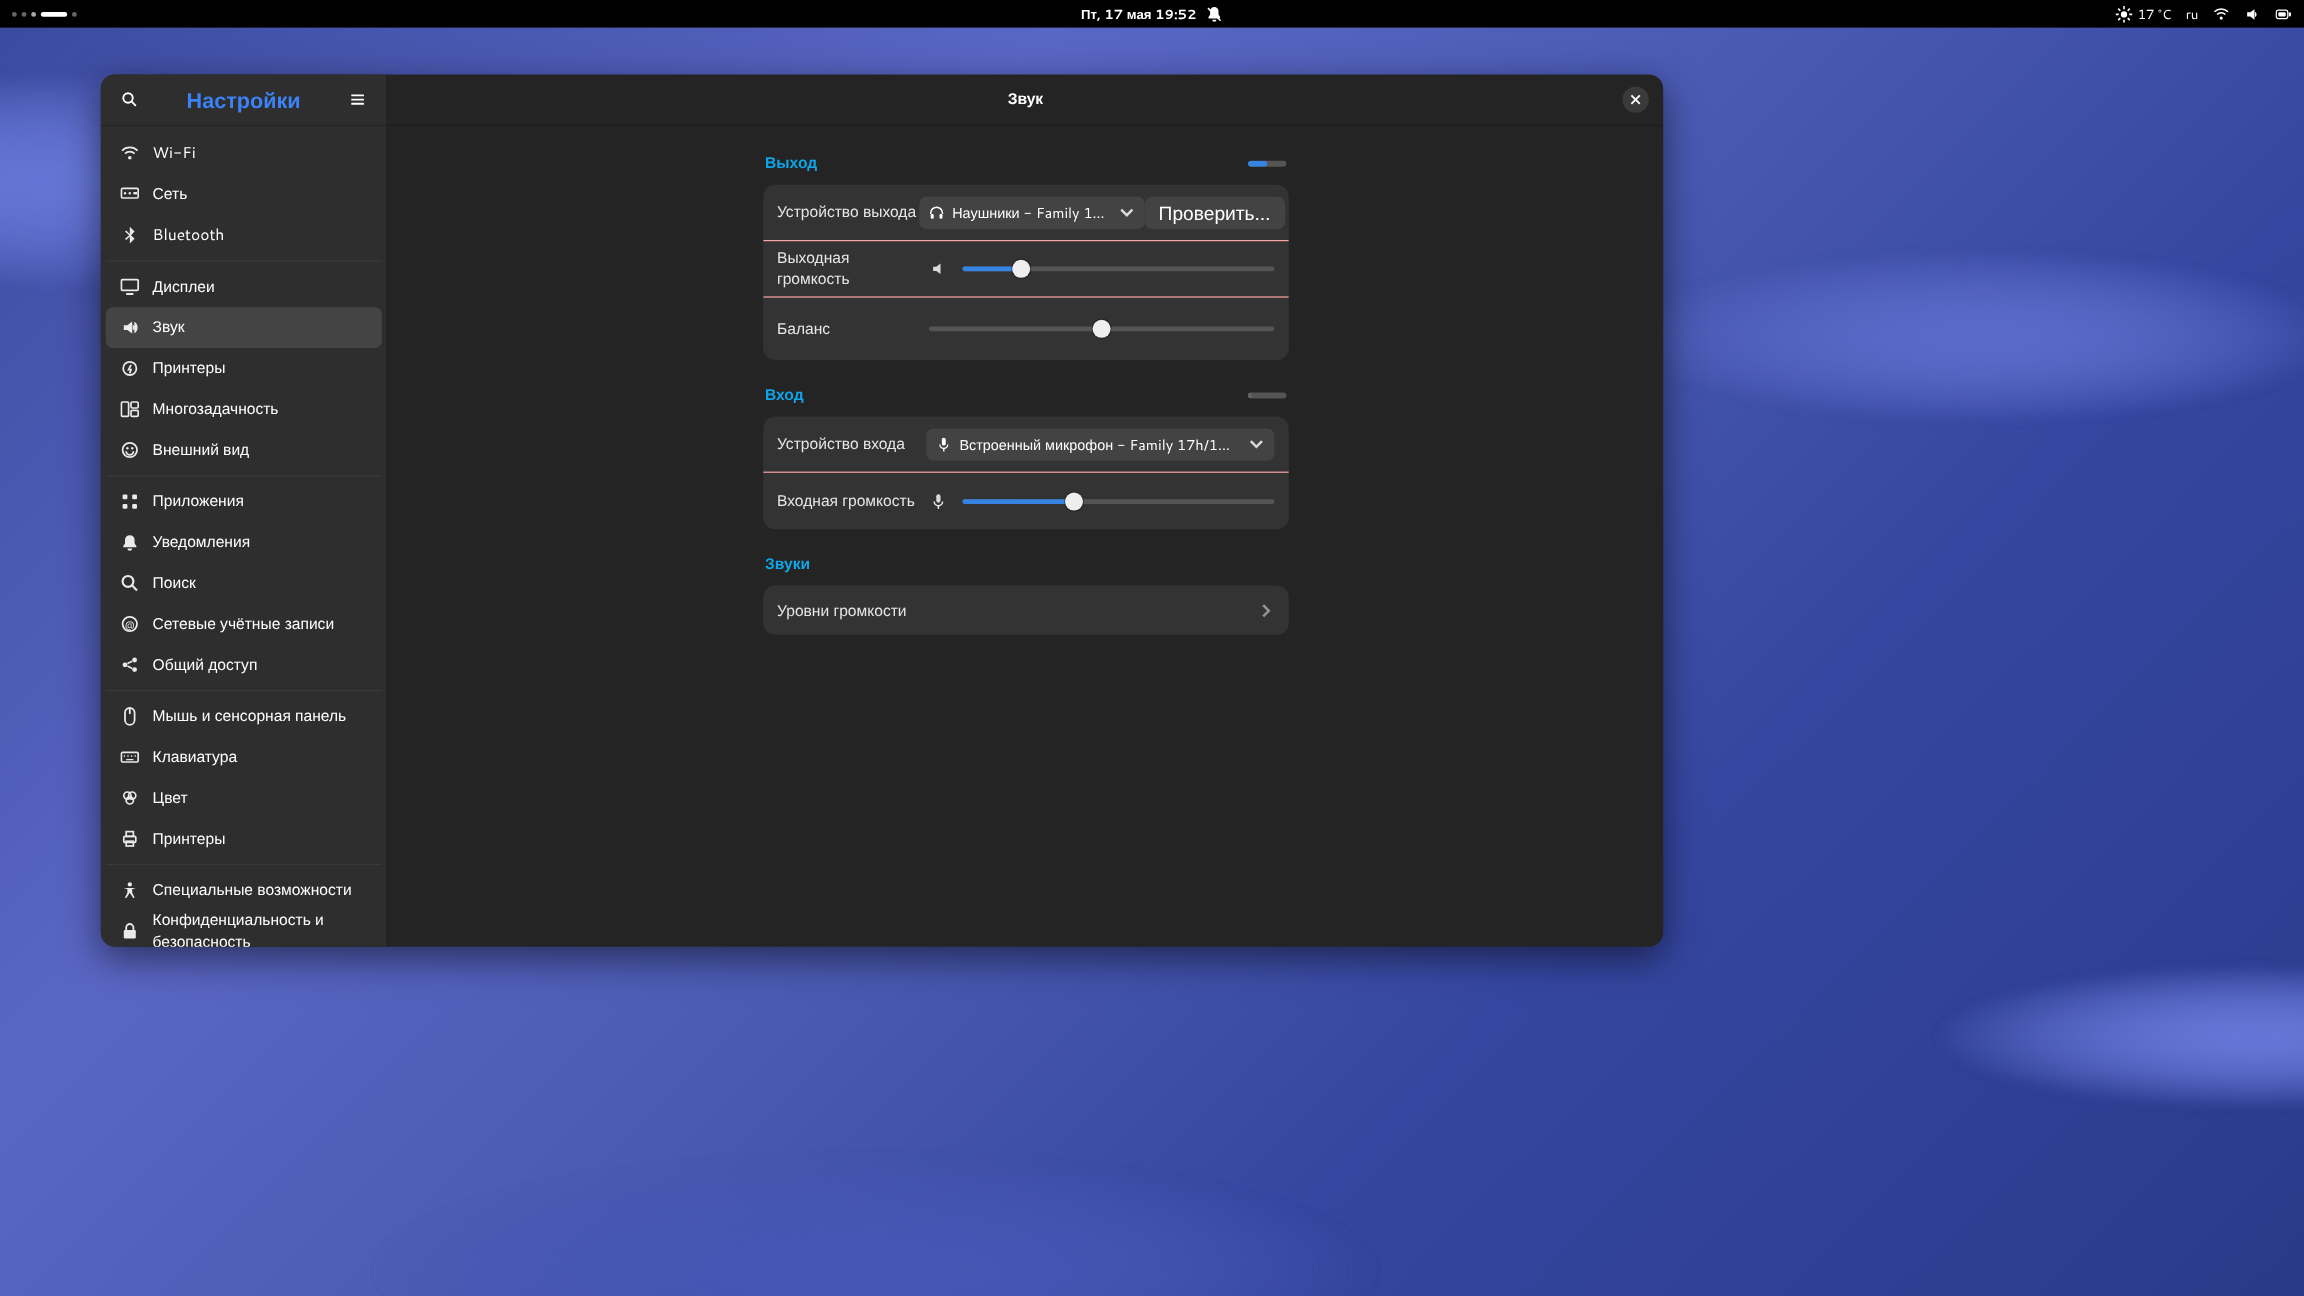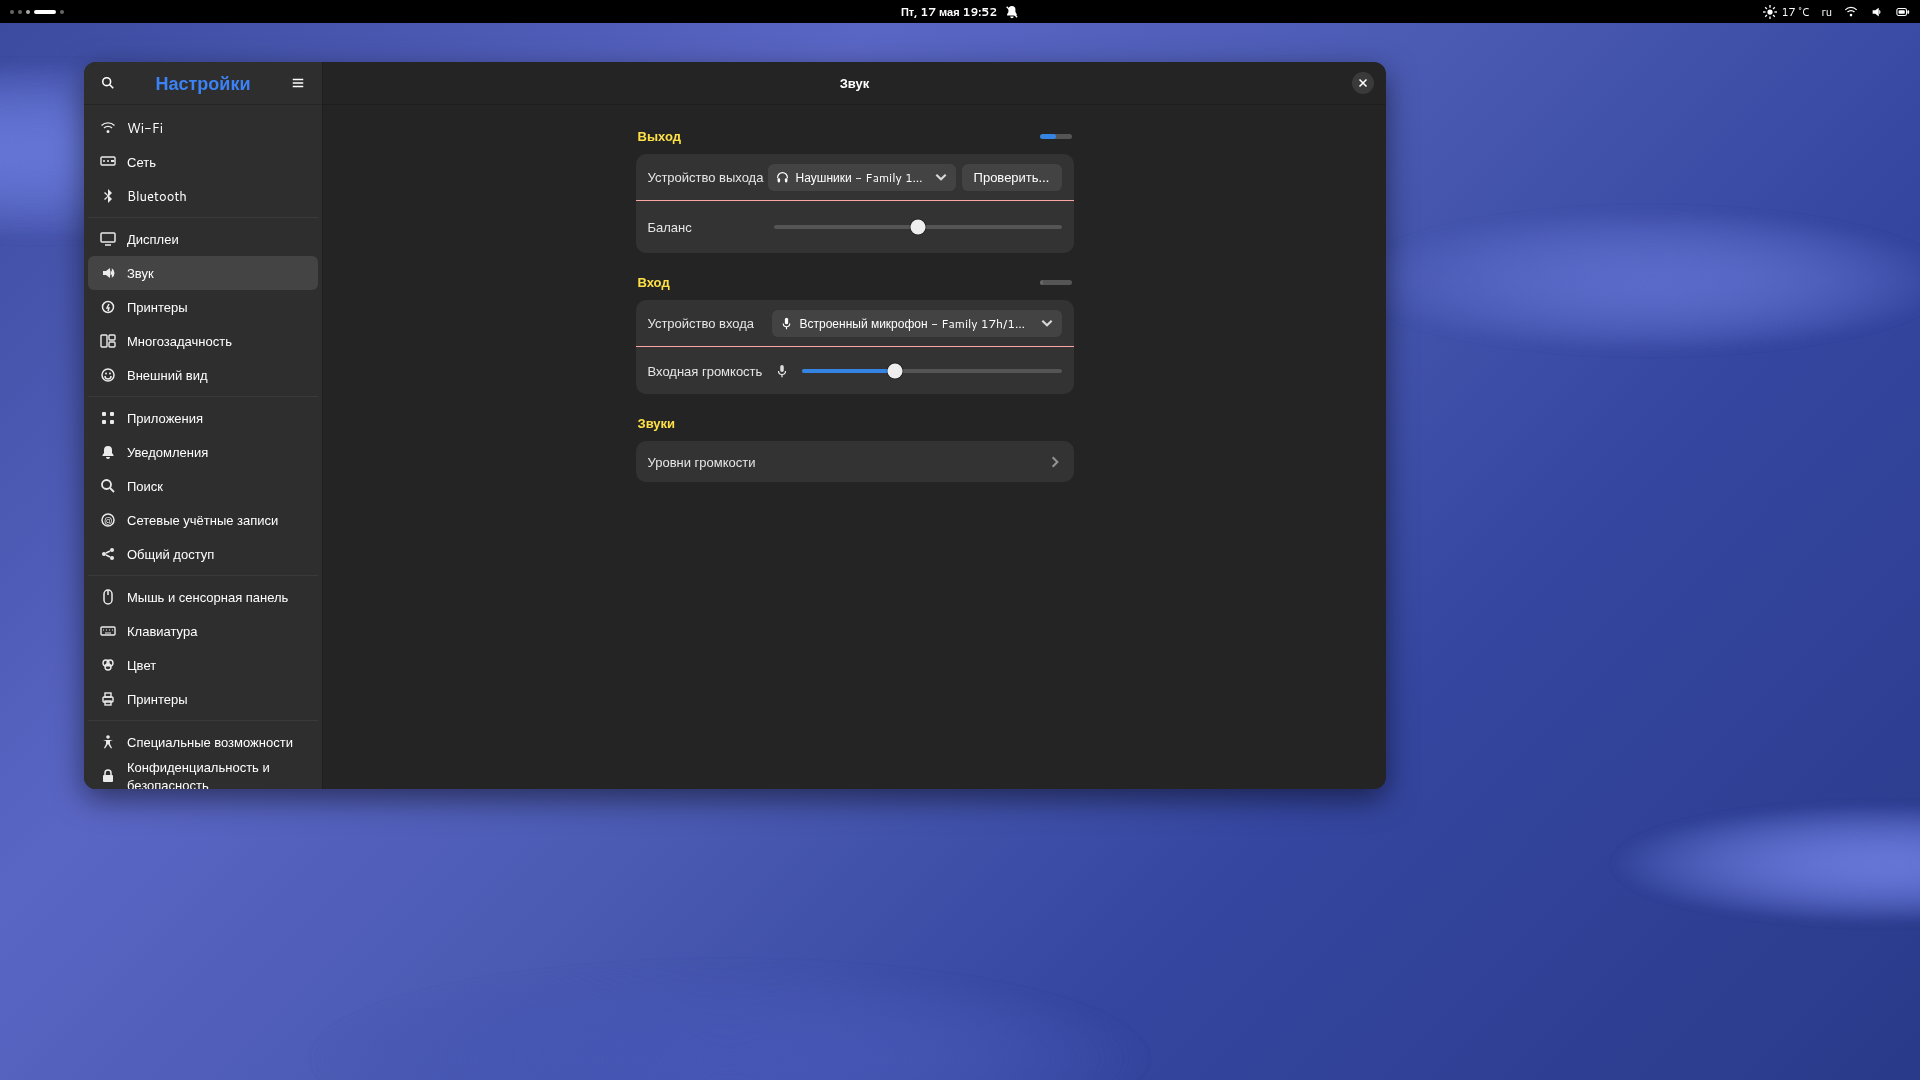--- a/index.html
+++ b/index.html
@@ -77,21 +77,21 @@
 .closebtn {
   width: 22px; height: 22px; border-radius: 11px; background: #3a3a3a; border: none;
   color: #fff; cursor: pointer; display: flex; align-items: center; justify-content: center;
   position: absolute; right: 12px;
 }
 .content-body { flex: 1; overflow-y: auto; display: flex; justify-content: center; padding: 22px 0; }
 .content-inner { width: 438px; }
 
 .section { margin-bottom: 20px; }
 .section-head { display: flex; align-items: center; justify-content: space-between; margin-bottom: 9px; padding: 0 2px;}
-.section-label { color: #fde047; font-weight: 700; font-size: 13px; }
+.section-label { color: #0ea5e9; font-weight: 700; font-size: 13px; }
 .level-mini {
   width: 32px; height: 5px; border-radius: 3px; background: #555; position: relative; overflow: hidden;
 }
 .level-mini .fill { position: absolute; left: 0; top: 0; bottom: 0; background: #3584e4; border-radius: 3px; }
 
 .card { background: #333333; border-radius: 10px; overflow: hidden; }
 .row {
   display: flex; align-items: center; height: 47px; padding: 0 12px;
   border-bottom: 1px solid #fca5a5;
 }
@@ -101,21 +101,21 @@
 
 .selectbtn {
   display: flex; align-items: center; height: 27px; background: #434343; border-radius: 6px;
   color: #fff; font-size: 12px; border: none; cursor: pointer; padding: 0 8px; gap: 7px;
 }
 .selectbtn .txt { white-space: nowrap; overflow: hidden; text-overflow: ellipsis; flex: 1; text-align: left; }
 .dev-icon svg { width: 13px; height: 13px; fill: currentColor; }
 .dropdown-icon { opacity: .8; }
 .btn {
   height: 27px; padding: 0 12px; background: #434343; border: none; border-radius: 6px;
-  color: #fff; font-size: 13px; cursor: pointer; }
+  color: #fff; font-size: 16px; cursor: pointer; }
 
 .slider-wrap { display: flex; align-items: center; gap: 12px; flex: 1; margin-left: 8px; }
 .slider-icon { color: #eee; opacity: .9; width: 16px; }
 .slider {
   flex: 1; height: 16px; display: flex; align-items: center; position: relative; cursor: pointer;
 }
 .slider .track {
   height: 4px; width: 100%; background: #555; border-radius: 2px; position: relative;
 }
 .slider .track .fill {
@@ -408,20 +408,36 @@
                 <span class="txt">Наушники - Family 17h/19…</span>
                 <span class="icon dropdown-icon">
                     <svg viewBox="0 0 12 12" width="10" height="10">
                       <path d="M2 4l4 4 4-4" fill="none" stroke="#fff" stroke-width="1.8"></path>
                     </svg>
                   </span>
               </button>
               <div style="width:6px"></div>
               <button class="btn">Проверить…</button>
             </div>
+            <div class="row">
+              <span class="label">Выходная громкость</span>
+              <div class="slider-wrap">
+                <span class="icon slider-icon">
+                    <svg viewBox="0 0 16 16">
+                      <path d="M3 6v4h3l4 3V3L6 6H3z"></path>
+                    </svg>
+                  </span>
+                <div class="slider">
+                  <div class="track">
+                      <div class="fill" id="vol-out-fill" style="width: 19%;"></div>
+                    </div>
+                  <div class="handle" id="vol-out-handle" style="left: 19%;"></div>
+                </div>
+              </div>
+            </div>
             <div class="row tall">
               <span class="label">Баланс</span>
               <div class="slider-wrap">
                 <div class="slider no-fill">
                   <div class="track"></div>
                   <div class="handle" id="bal-handle" style="left: 50%;"></div>
                 </div>
               </div>
             </div>
           </div>

